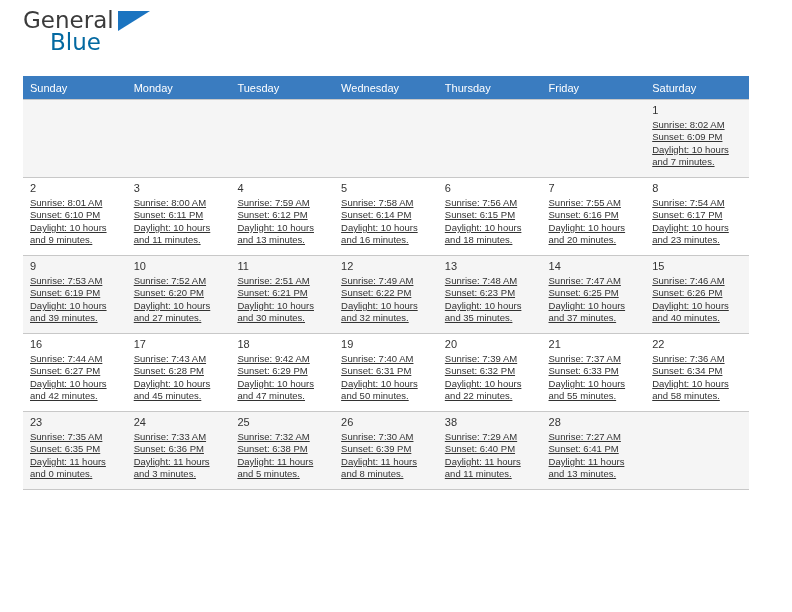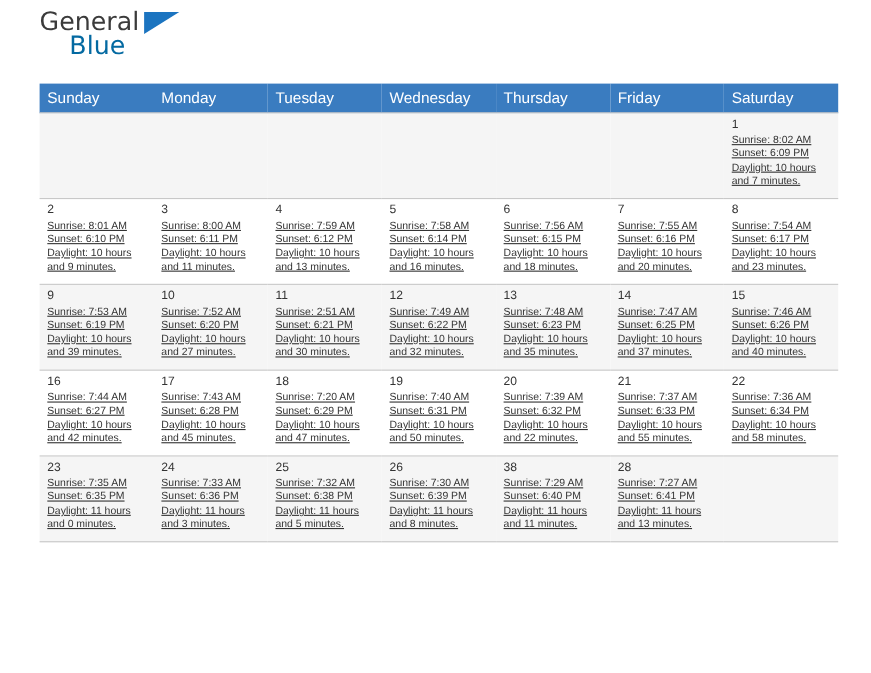--- a/index.html
+++ b/index.html
@@ -12,21 +12,21 @@
     background: #ffffff;
     font-family: "Liberation Sans", sans-serif;
     color: #000000;
     overflow: hidden;
   }
   .page {
     position: relative;
     width: 792px;
     height: 612px;
     box-sizing: border-box;
-    padding: 0 36px;
+    padding: 0 23px;
   }
   
   .header {
     position: relative;
     height: 74px;
     display: flex;
     align-items: flex-start;
     justify-content: space-between;
   }
   .brand {
@@ -82,21 +82,21 @@
   
   .calendar {
     width: 726px;
     border-collapse: collapse;
     table-layout: fixed;
     margin-top: 2px;
   }
   .calendar th {
     background: #3a7cc0;
     color: #ffffff;
-    font-size: 14px;
+    font-size: 11px;
     font-weight: normal;
     text-align: left;
     padding: 5px 0 5px 7px;
     height: 13px;
     border: none;
   }
   .calendar td {
     vertical-align: top;
     height: 77px;
     padding: 0;
@@ -381,21 +381,21 @@
                 <div>Sunset: 6:28 PM</div>
                 <div>Daylight: 10 hours</div>
                 <div>and 45 minutes.</div>
               </div>
             </div>
           </td>
           <td>
             <div class="daycell">
               <div class="daynum">18</div>
               <div class="dayinfo">
-                <div>Sunrise: 7:20 AM</div>
+                <div>Sunrise: 9:42 AM</div>
                 <div>Sunset: 6:29 PM</div>
                 <div>Daylight: 10 hours</div>
                 <div>and 47 minutes.</div>
               </div>
             </div>
           </td>
           <td>
             <div class="daycell">
               <div class="daynum">19</div>
               <div class="dayinfo">

